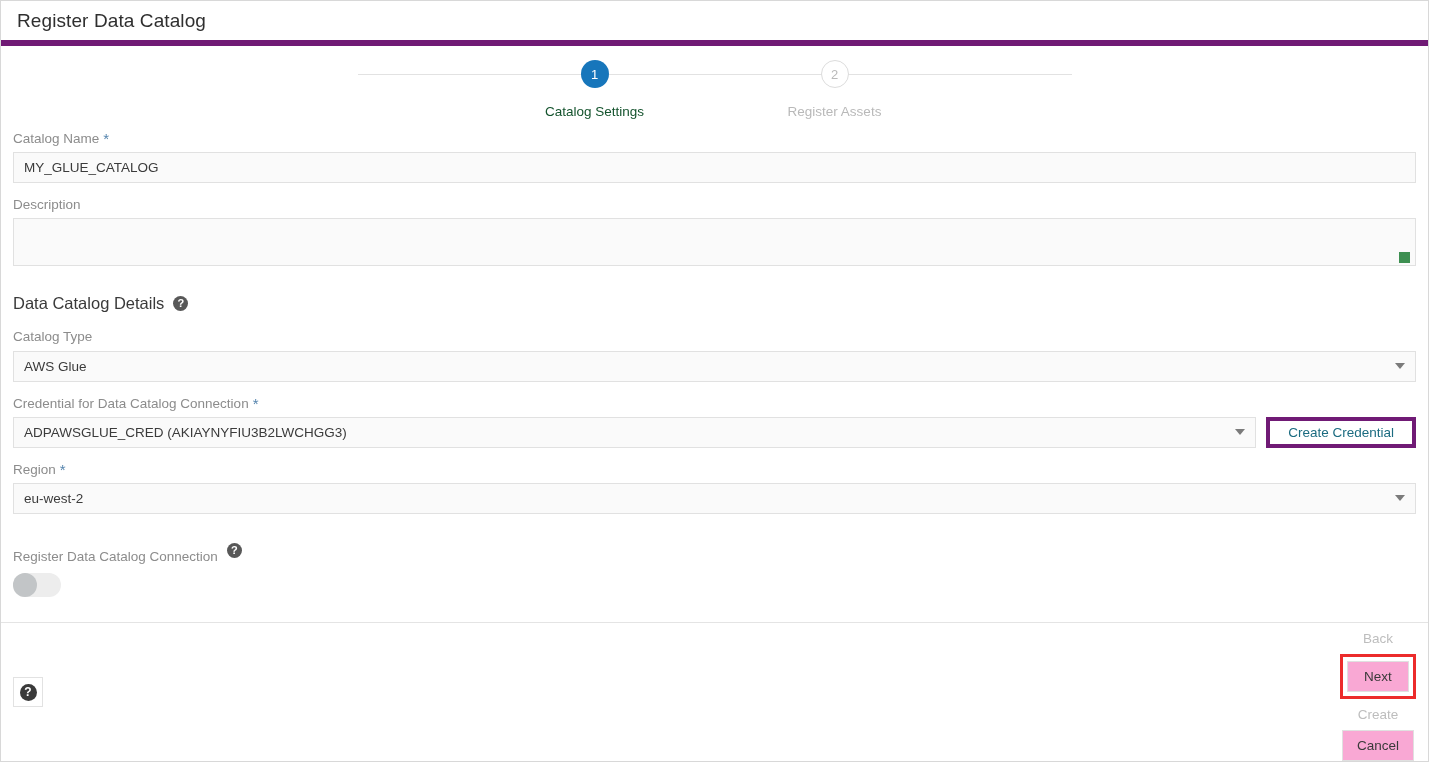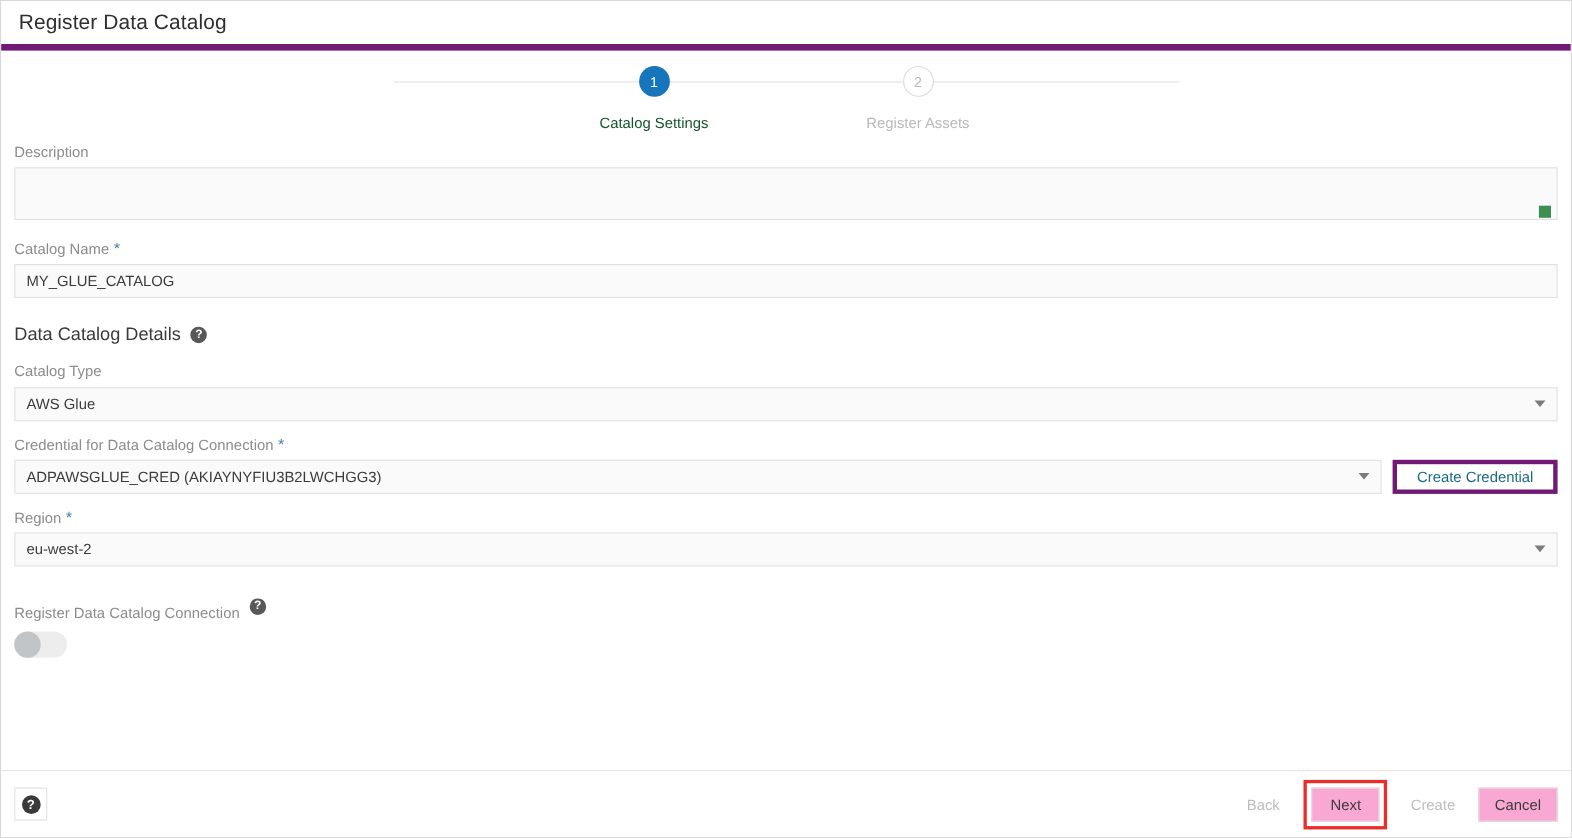--- a/index.html
+++ b/index.html
@@ -280,20 +280,21 @@
     display: flex;
     align-items: center;
     justify-content: center;
     cursor: pointer;
   }
   .footer-help .help-dot { margin-left: 0; width: 17px; height: 17px; font-size: 12px; background:#3a3a3a; }
   .footer-actions {
     display: flex;
     align-items: center;
     gap: 0;
+    flex-direction: column;
   }
   .btn {
     height: 31px;
     min-width: 62px;
     padding: 0 14px;
     font-size: 13.5px;
     font-family: "Liberation Sans", sans-serif;
     background: #f9a8d4;
     border: 1px solid #e0e0e0;
     color: #3a3a3a;
@@ -336,32 +337,32 @@
 
       <div class="step inactive">
         <div class="step-circle">2</div>
         <div class="step-label">Register Assets</div>
       </div>
     </div>
 
     <div class="form">
 
       <div class="field">
+        <label class="field-label">
+          <span>Catalog Name</span><span class="req-star">*</span>
+        </label>
+        <input class="text-input" type="text" value="MY_GLUE_CATALOG" style="">
+      </div>
+
+      <div class="field">
         <label class="field-label">Description</label>
         <div class="textarea-wrap">
           <textarea class="text-area" placeholder="" style=""></textarea>
           <div class="resize-handle"></div>
         </div>
-      </div>
-
-      <div class="field">
-        <label class="field-label">
-          <span>Catalog Name</span><span class="req-star">*</span>
-        </label>
-        <input class="text-input" type="text" value="MY_GLUE_CATALOG" style="">
       </div>
 
       <div class="section-head">
         <span class="section-title">Data Catalog Details</span>
         <span class="help-dot">?</span>
       </div>
 
       <div class="field">
         <label class="field-label">Catalog Type</label>
         <div class="select-wrap">

